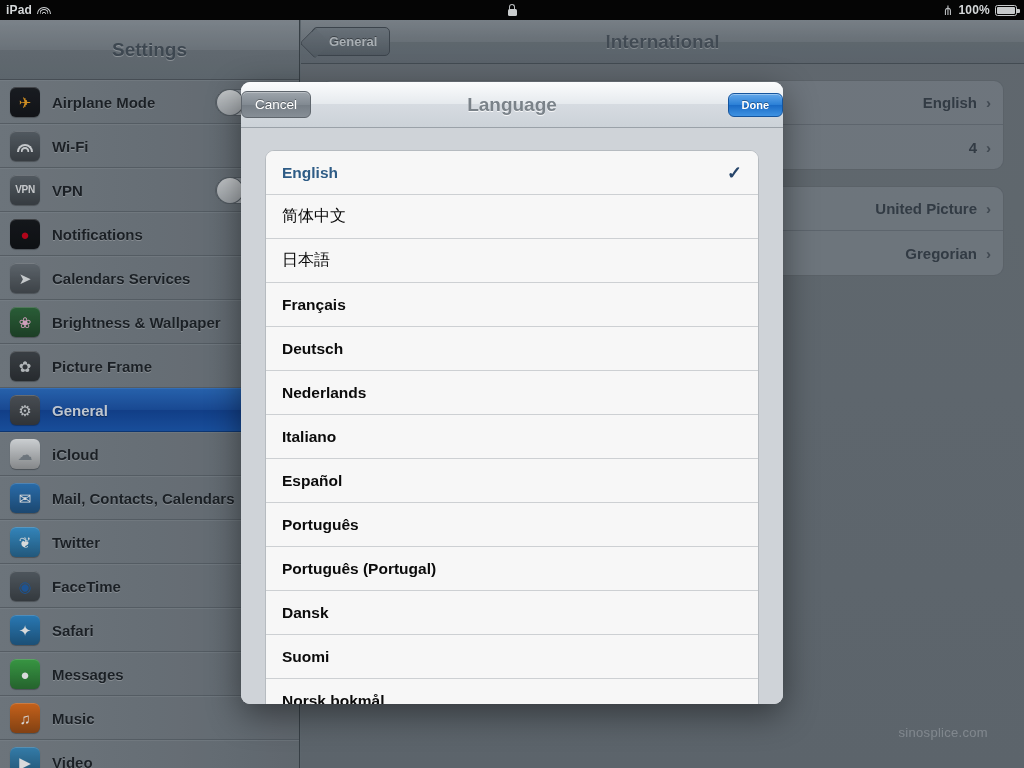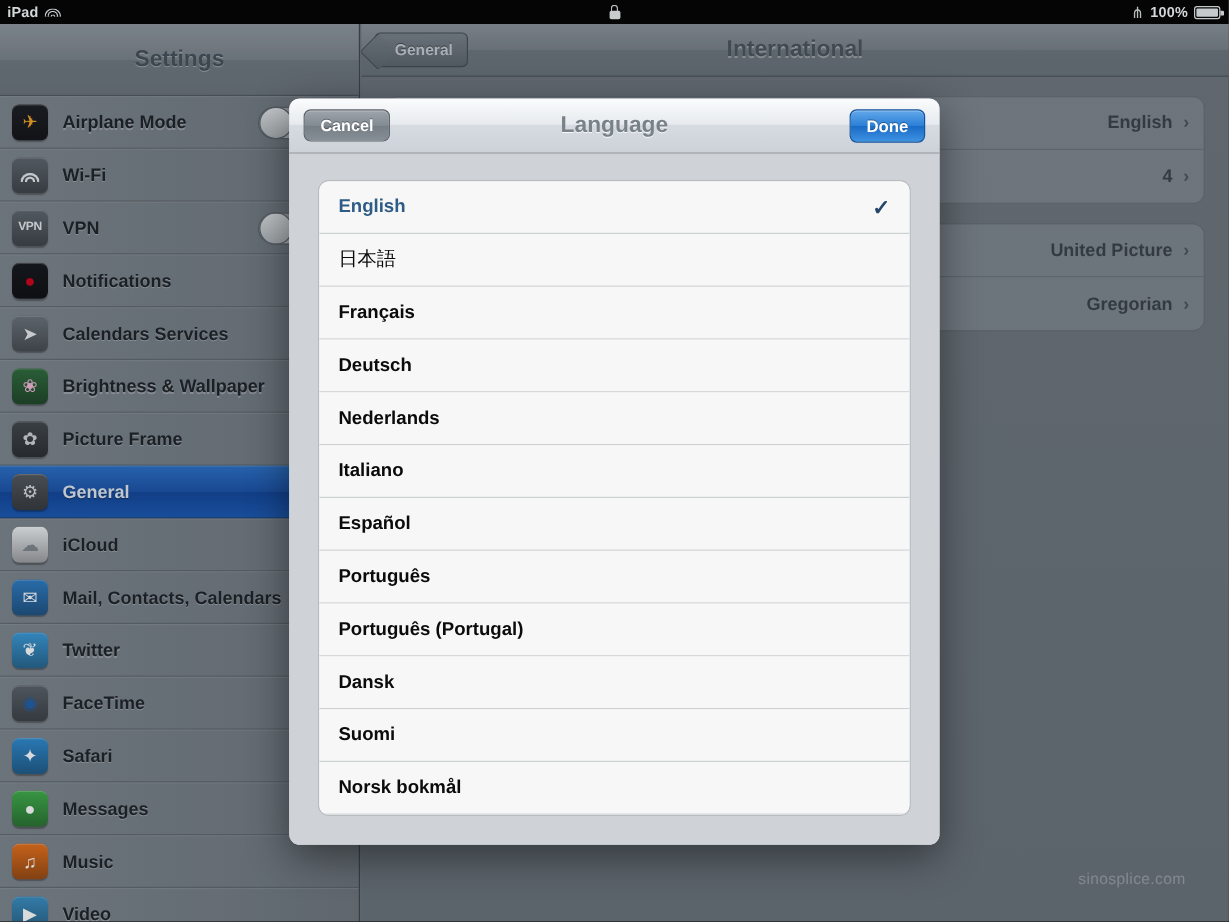--- a/index.html
+++ b/index.html
@@ -200,34 +200,34 @@
     background: linear-gradient(180deg,#fbfcfd 0%, #e6eaee 48%, #d6dbe1 50%, #ccd2d8 100%);
     border-bottom: 1px solid #9aa1a8;
     display: flex; align-items: center; position: relative;
   }
   #modal-title {
     position: absolute; left: 0; right: 0; text-align: center;
     font-size: 19px; font-weight: bold; color: #7a8289;
     text-shadow: 0 1px 0 rgba(255,255,255,.8);
   }
   #cancel-btn {
-    margin-left: 12px; z-index: 2;
+    z-index: 2;
     padding: 5px 13px; border-radius: 6px;
     background: linear-gradient(180deg,#9ea5ac 0%, #828a92 50%, #757d85 51%, #868e96 100%);
     border: 1px solid #5f666d;
-    color: #fff; font-size: 13.5px; font-weight: bold;
+    color: #fff; font-size: 13.5px; font-weight: normal;
     text-shadow: 0 -1px 0 rgba(0,0,0,.35);
     box-shadow: inset 0 1px 0 rgba(255,255,255,.3);
   }
   #done-btn {
-    margin-left: auto; margin-right: 12px; z-index: 2;
+    margin-left: auto; z-index: 2;
     padding: 5px 13px; border-radius: 6px;
     background: linear-gradient(180deg,#63a8ea 0%, #2a7fd6 50%, #1a6bc6 51%, #3e92e2 100%);
     border: 1px solid #15559e;
-    color: #fff; font-size: 14px; font-weight: bold;
+    color: #fff; font-size: 11px; font-weight: bold;
     text-shadow: 0 -1px 0 rgba(0,0,0,.35);
     box-shadow: inset 0 1px 0 rgba(255,255,255,.35);
   }
   #modal-body {
     flex: 1 1 auto; padding: 22px 24px 0 24px;
     background: #cfd3d8; overflow: hidden;
   }
   #lang-list {
     background: #f7f7f7;
     border: 1px solid #b6bbc0;
@@ -434,20 +434,23 @@
       <div id="modal-title">Language</div>
       <div id="done-btn">Done</div>
     </div>
     <div id="modal-body">
       <div id="lang-list">
           <div class="lrow selected">
             <span class="lname">English</span>
             <span class="check">✓</span>
           </div>
           <div class="lrow cjk">
+            <span class="lname">简体中文</span>
+          </div>
+          <div class="lrow cjk">
             <span class="lname">日本語</span>
           </div>
           <div class="lrow">
             <span class="lname">Français</span>
           </div>
           <div class="lrow">
             <span class="lname">Deutsch</span>
           </div>
           <div class="lrow">
             <span class="lname">Nederlands</span>

